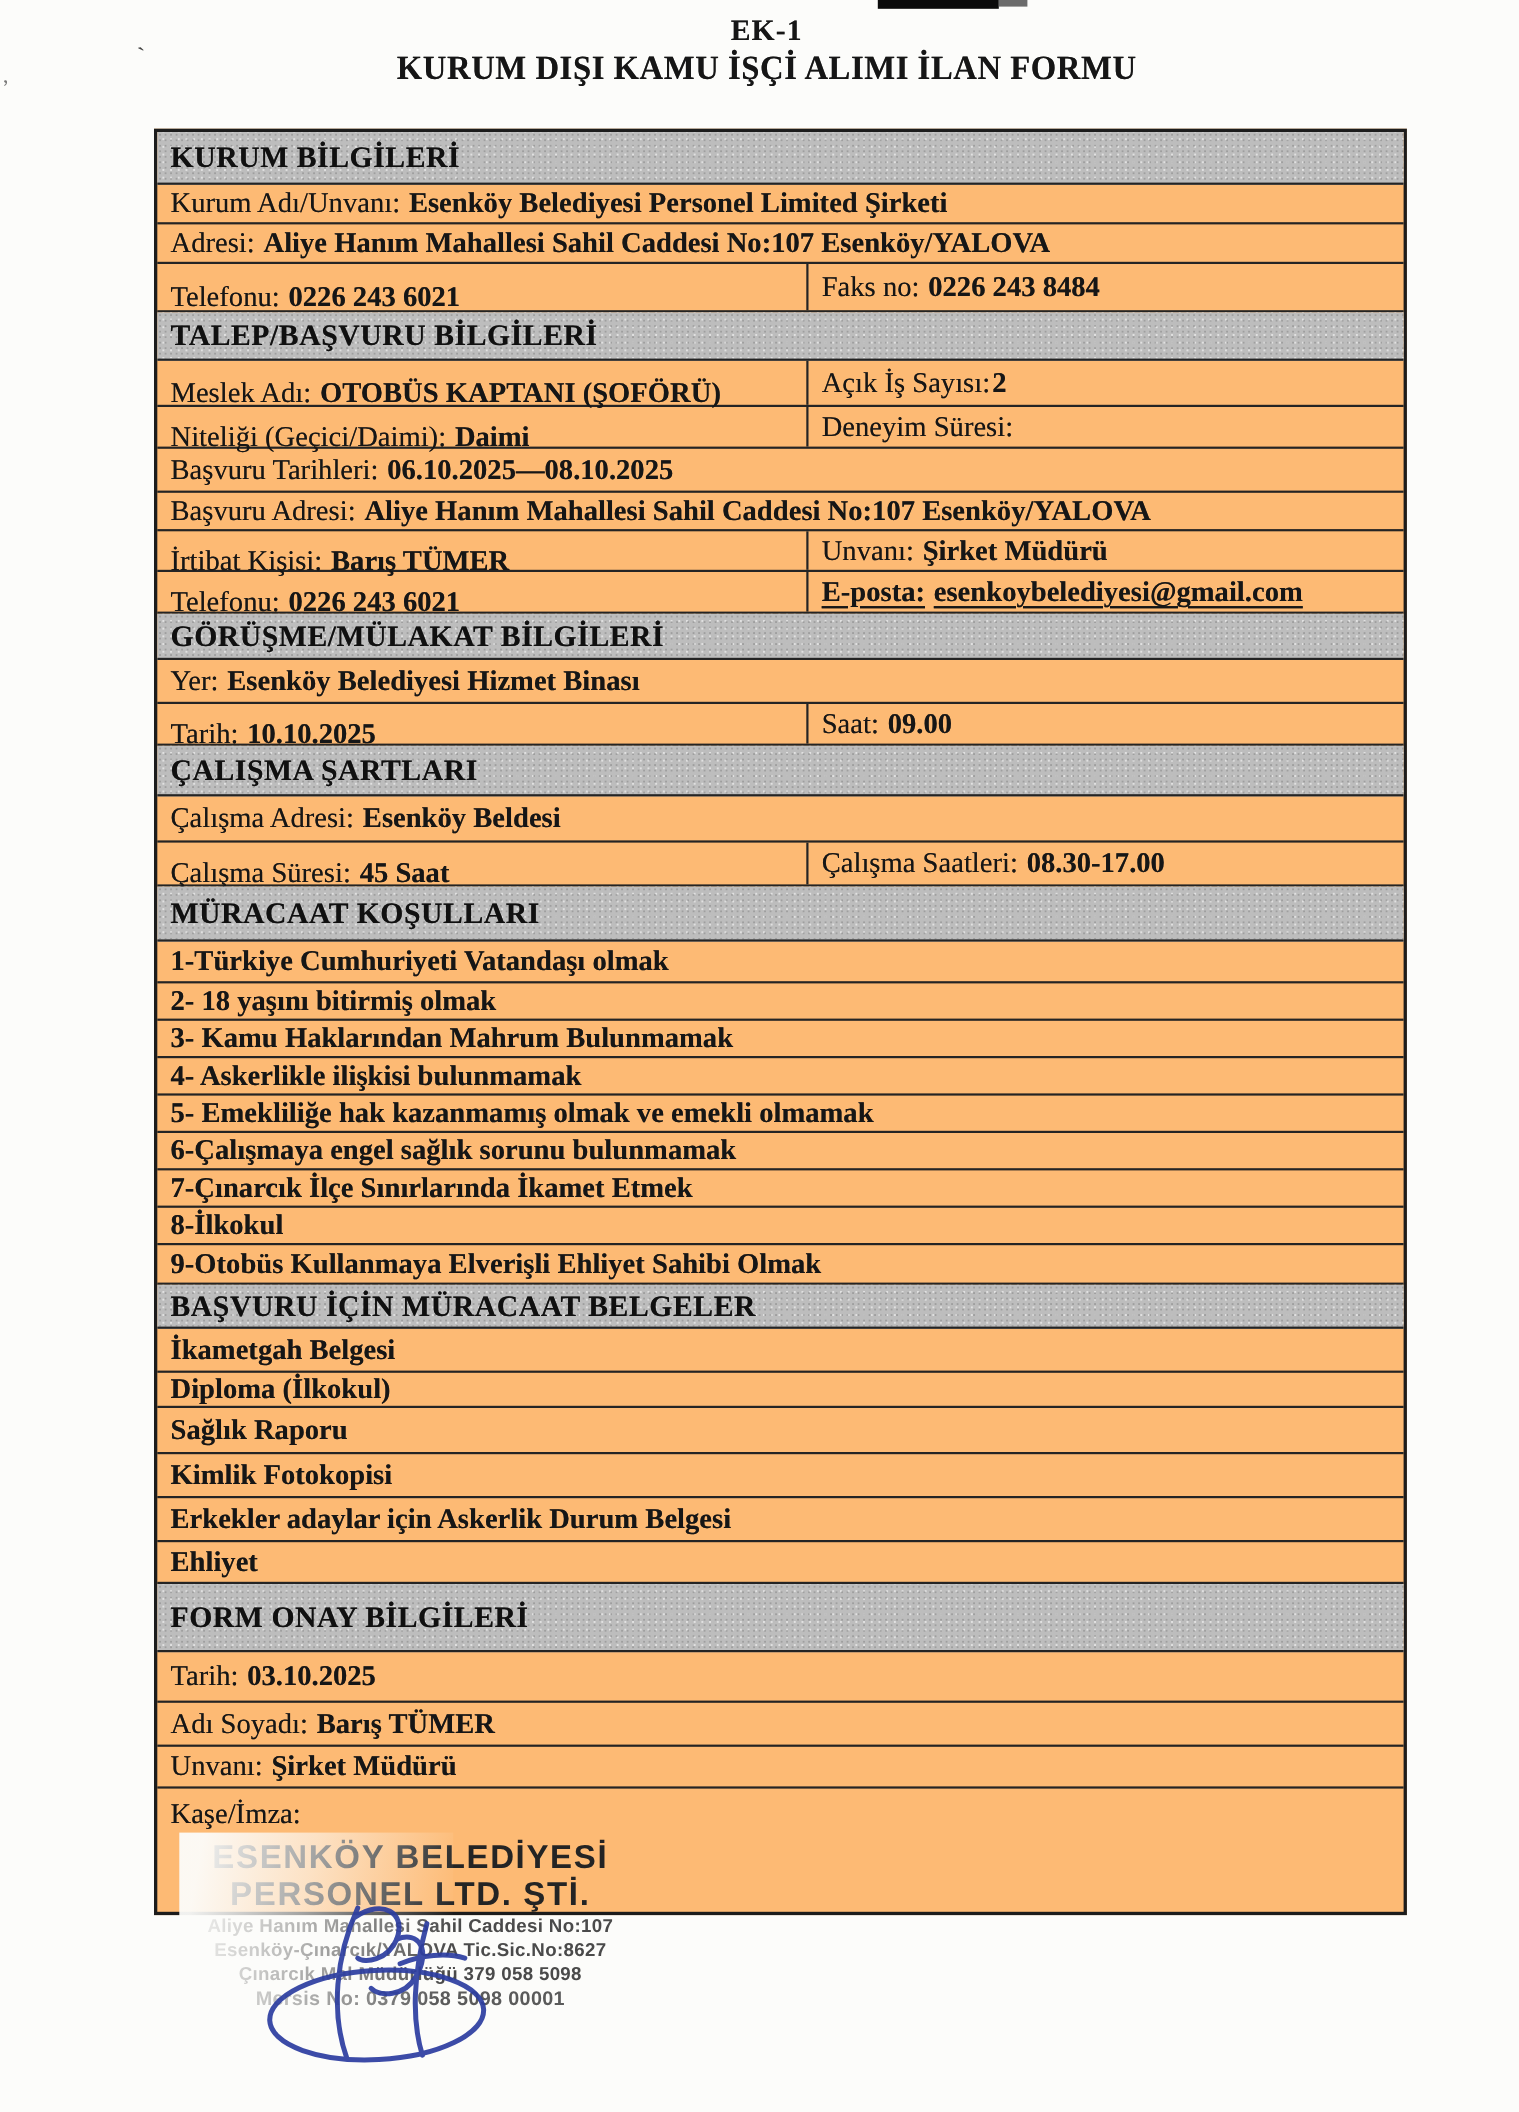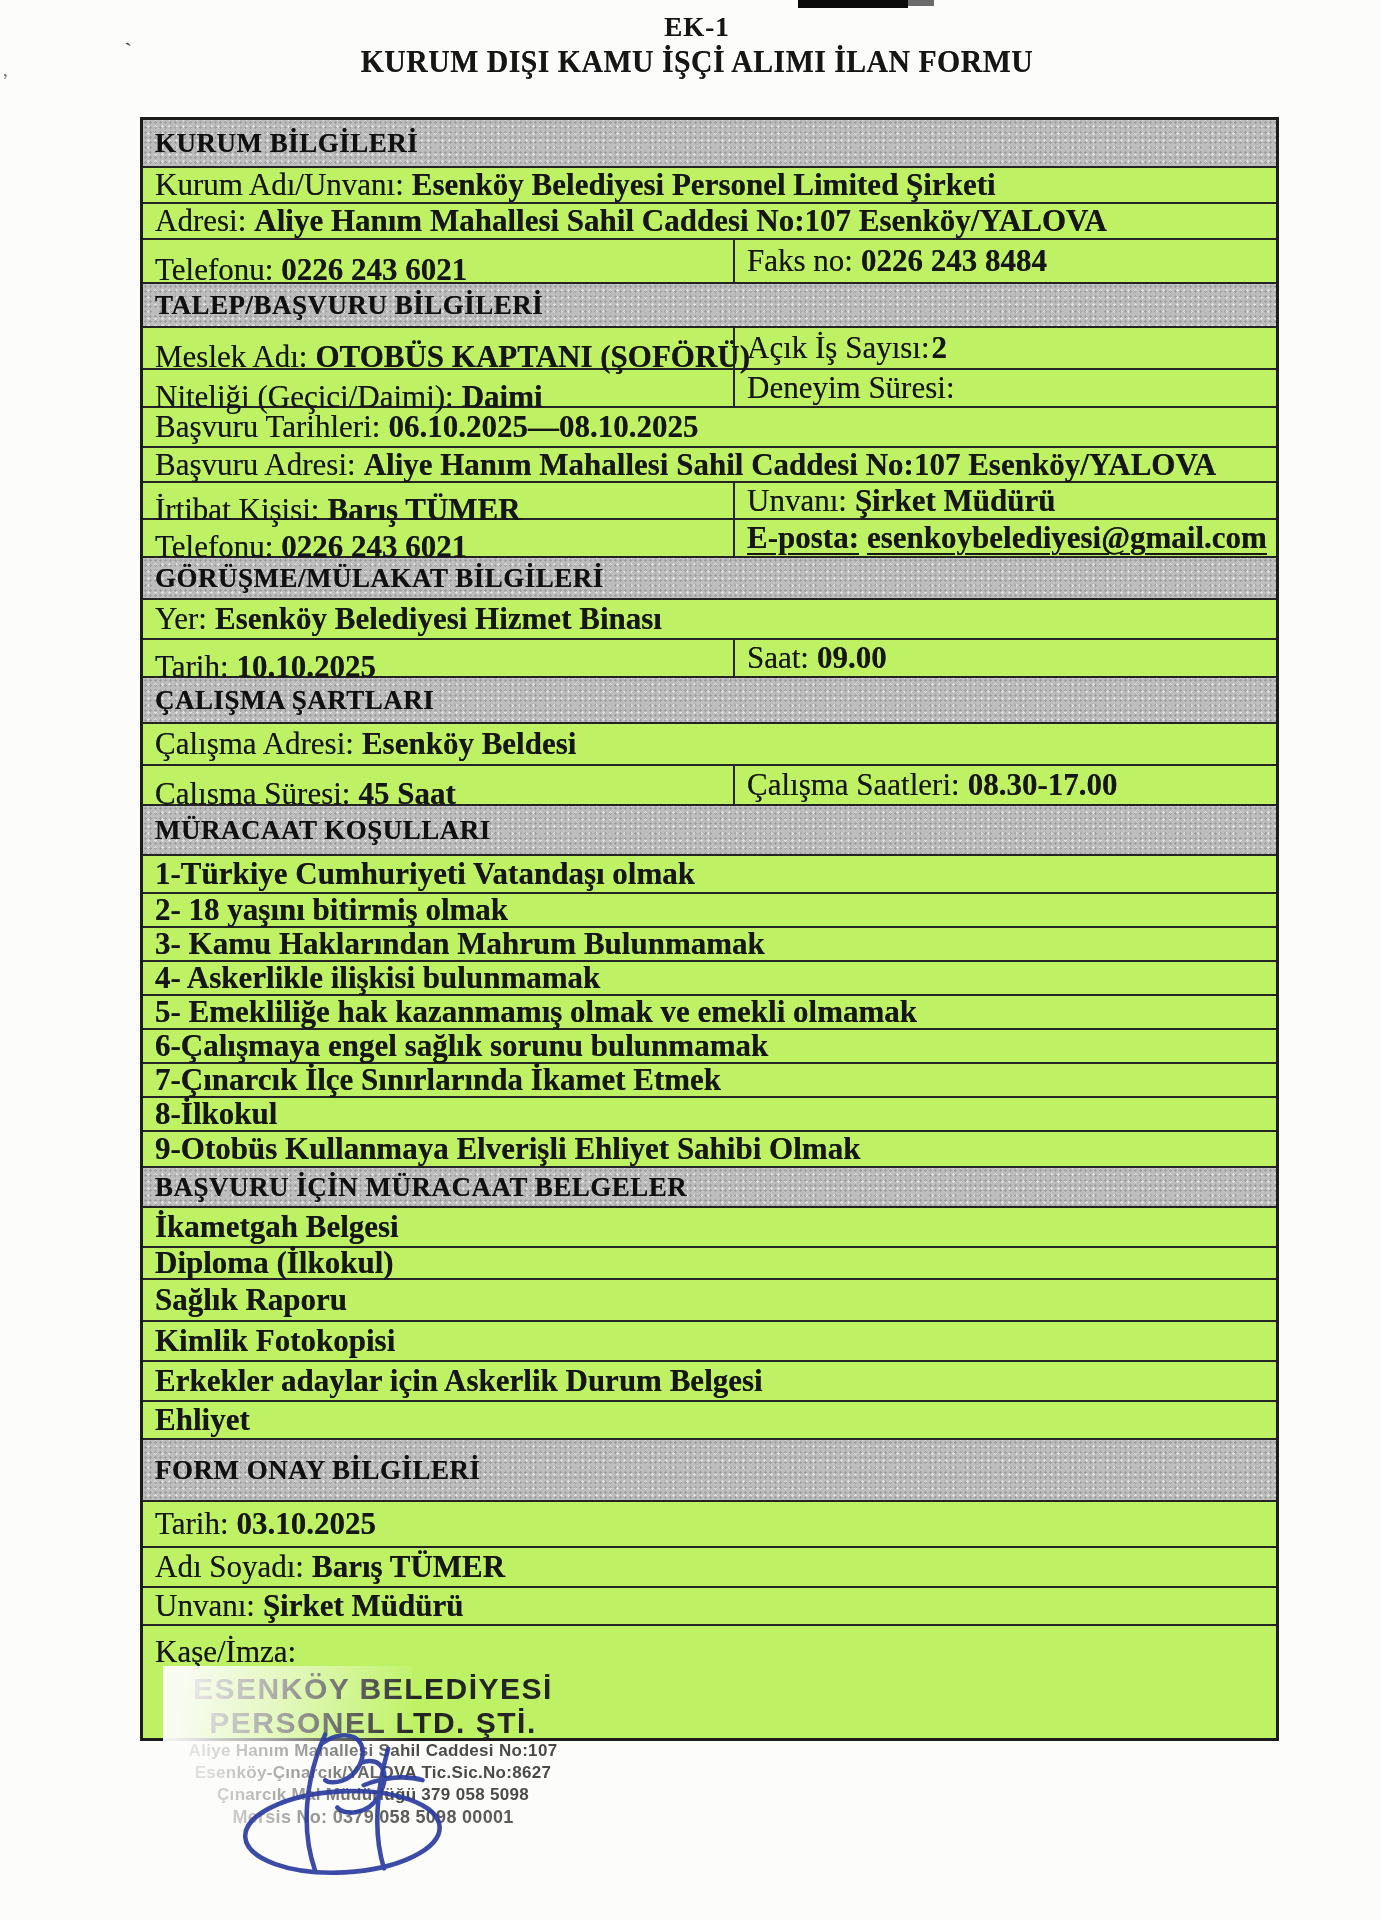--- a/index.html
+++ b/index.html
@@ -28,29 +28,29 @@
   .scan-bar { position:absolute; top:0; left:798px; width:110px; height:8px; background:#0b0b0b; }
   .scan-bar-ext { position:absolute; top:0; left:908px; width:26px; height:6px; background:#6b6b6b; }
   .mark-a { position:absolute; left:126px; top:38px; color:#3f3f3f; font-size:22px; transform:rotate(-12deg); }
   .mark-b { position:absolute; left:2px; top:58px; color:#777; font-size:20px; transform:rotate(-8deg); }
   .mark-c { position:absolute; left:848px; top:1225px; width:2px; height:16px; background:#b0b0b0; transform:rotate(6deg); }
 
   
   .form-table {
     position:absolute; left:140px; top:117px; width:1133px;
     border:3px solid #1c1c1c;
-    background:#bef264;
+    background:#fdba74;
     text-align:center;
   }
   .row {
     position:relative; display:flex; align-items:center;
     border-bottom:2px solid #242424;
     box-sizing:border-box;
     padding-left:12px;
-    font-size:31px;
+    font-size:26px;
   }
   .row:last-child { border-bottom:none; }
   .sec {
     background-color:#bdbdbd;
     background-image:
       radial-gradient(rgba(55,55,55,0.22) 1px, transparent 1.3px),
       radial-gradient(rgba(255,255,255,0.55) 1px, transparent 1.3px);
     background-size:5px 5px, 7px 7px;
     background-position:0 0, 2px 3px;
     font-weight:bold; font-size:27px; letter-spacing:0.5px; color:#101010;

